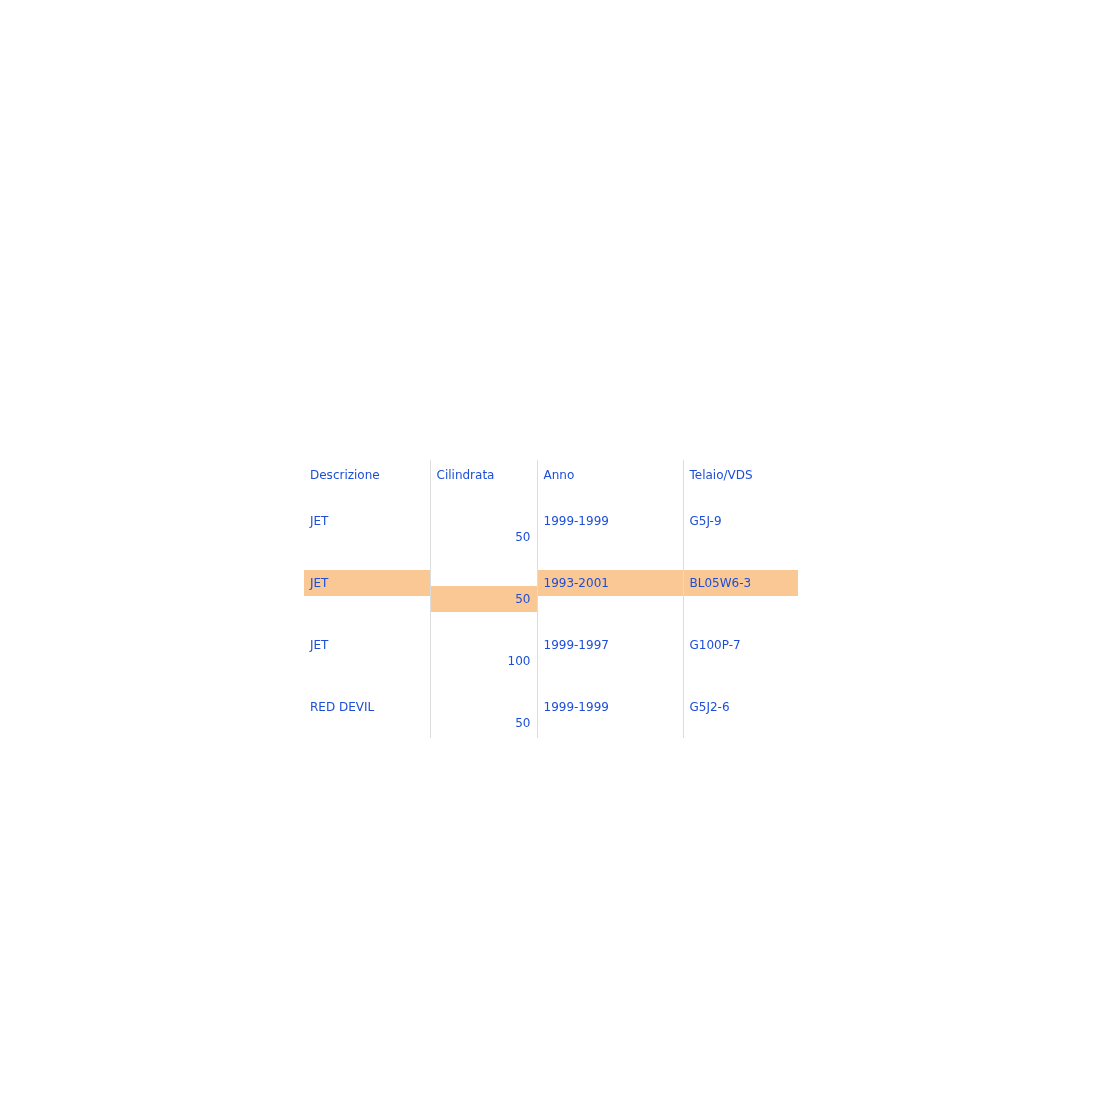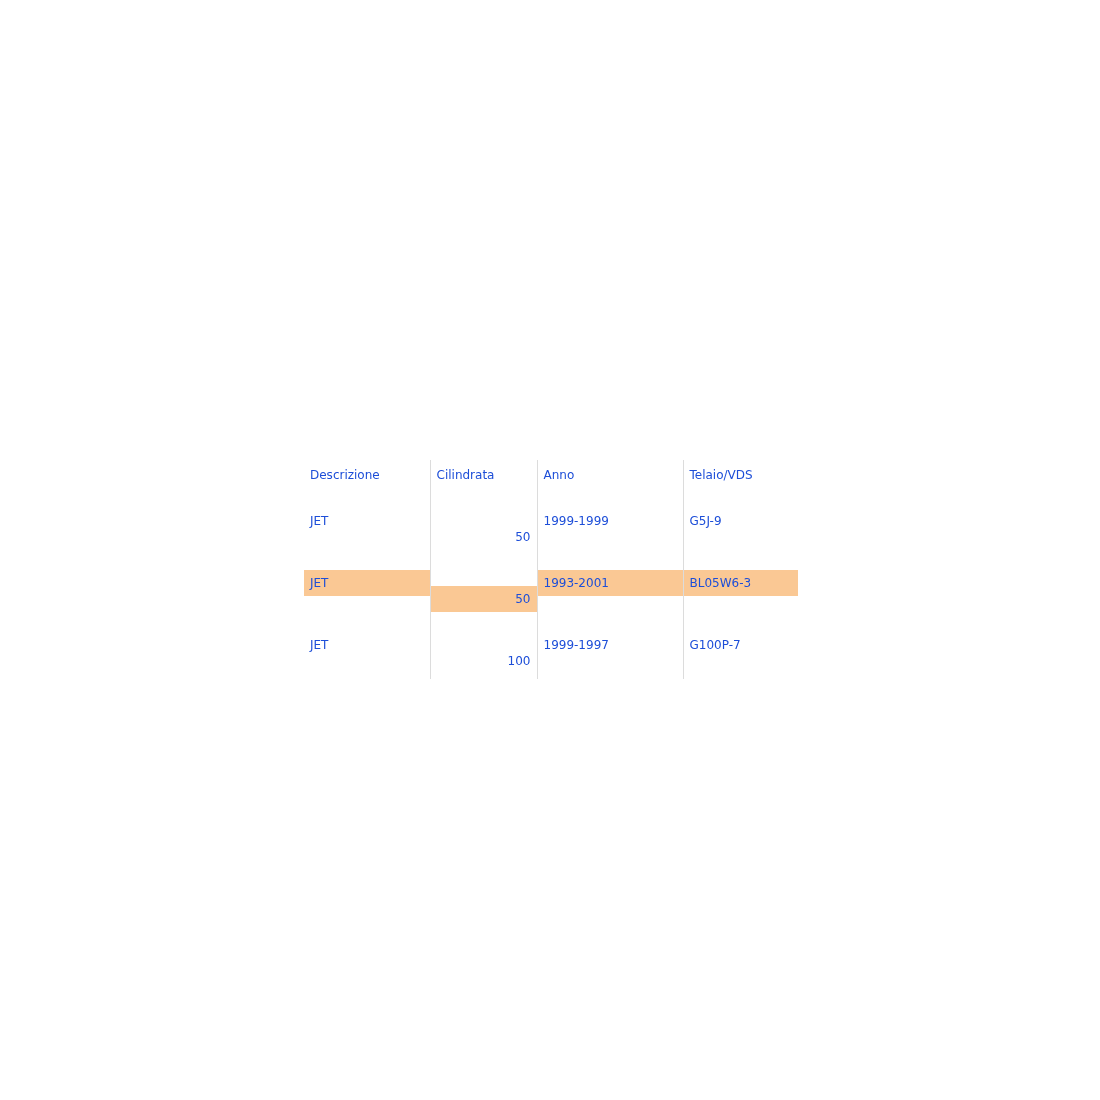--- a/index.html
+++ b/index.html
@@ -167,20 +167,34 @@
         </td>
         <td class="div-left">
           <span class="cell-inner align-left">1999-1997</span>
         </td>
         <td class="div-left">
           <span class="cell-inner align-left">G100P-7</span>
         </td>
       </tr>
 
 
+      <tr>
+        <td>
+          <span class="cell-inner align-left">RED DEVIL</span>
+        </td>
+        <td class="div-left">
+          <span class="cell-inner align-right">50</span>
+        </td>
+        <td class="div-left">
+          <span class="cell-inner align-left">1999-1999</span>
+        </td>
+        <td class="div-left">
+          <span class="cell-inner align-left">G5J2-6</span>
+        </td>
+      </tr>
 
     </tbody>
   </table>
 
   <div class="divider-stub">
     <span class="s1"></span>
     <span class="s2"></span>
     <span class="s3"></span>
   </div>
 

